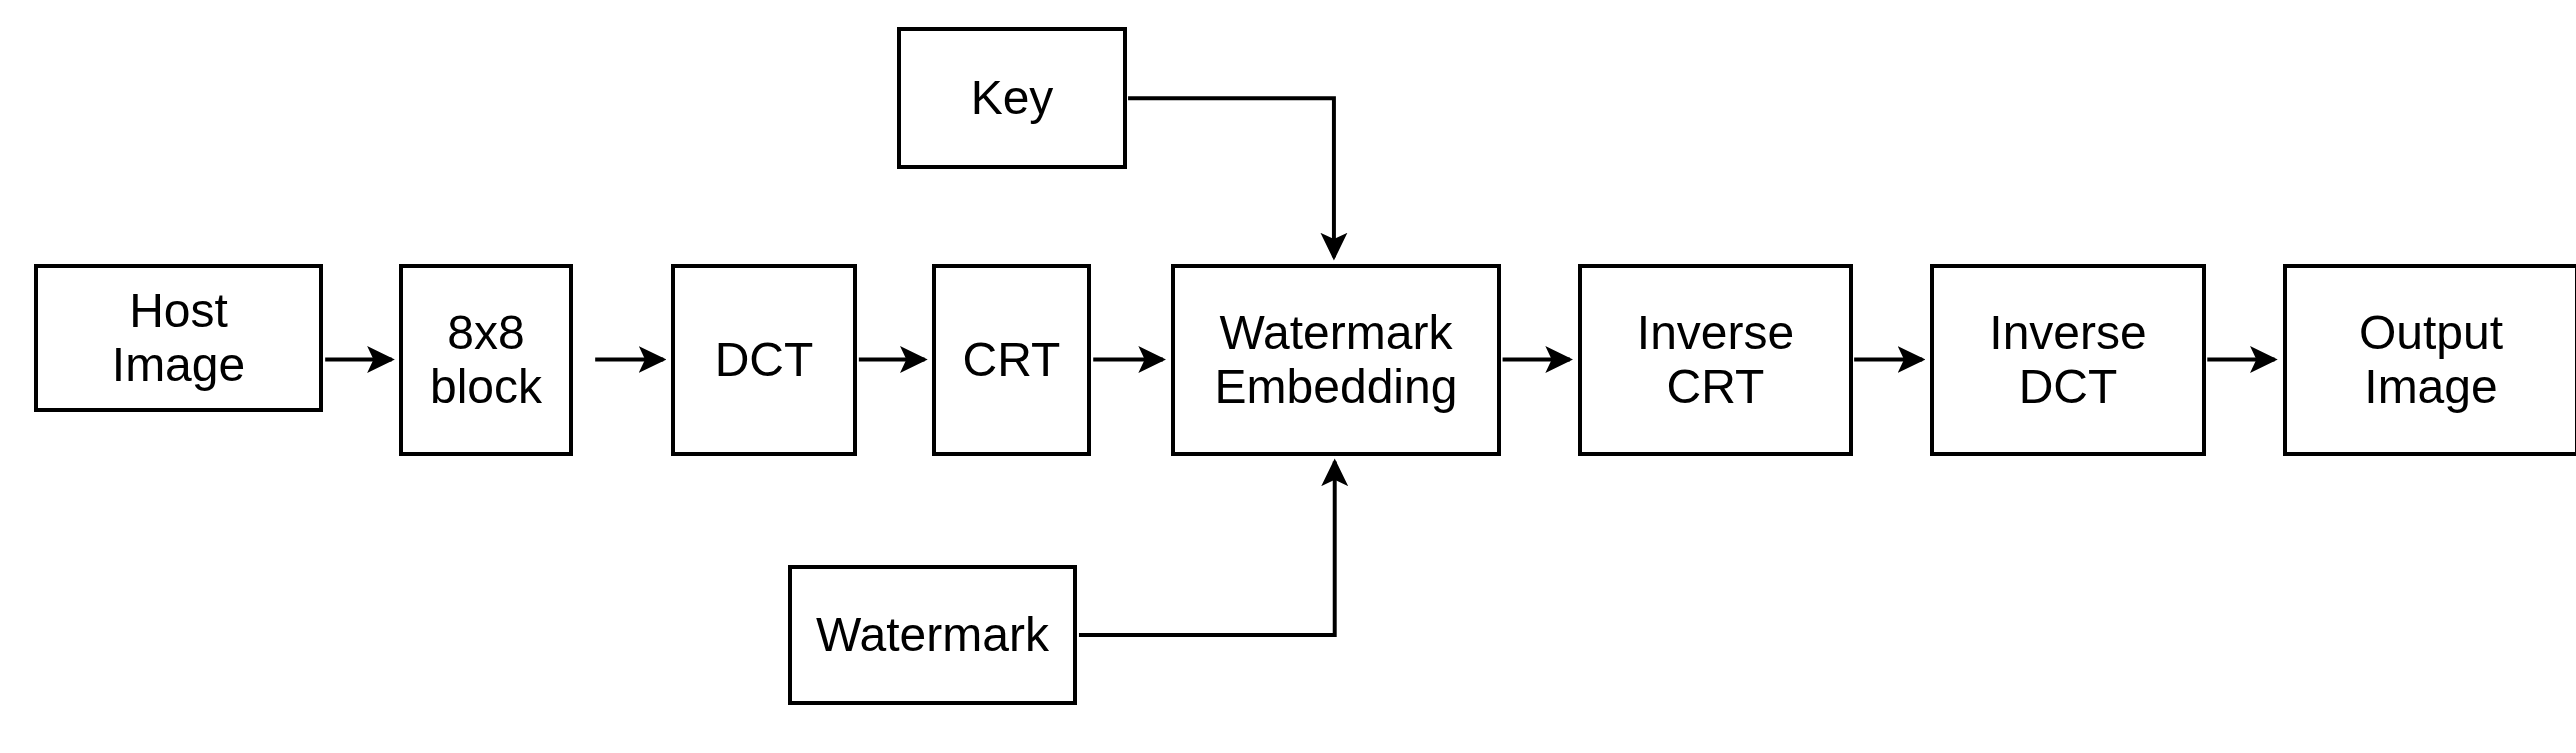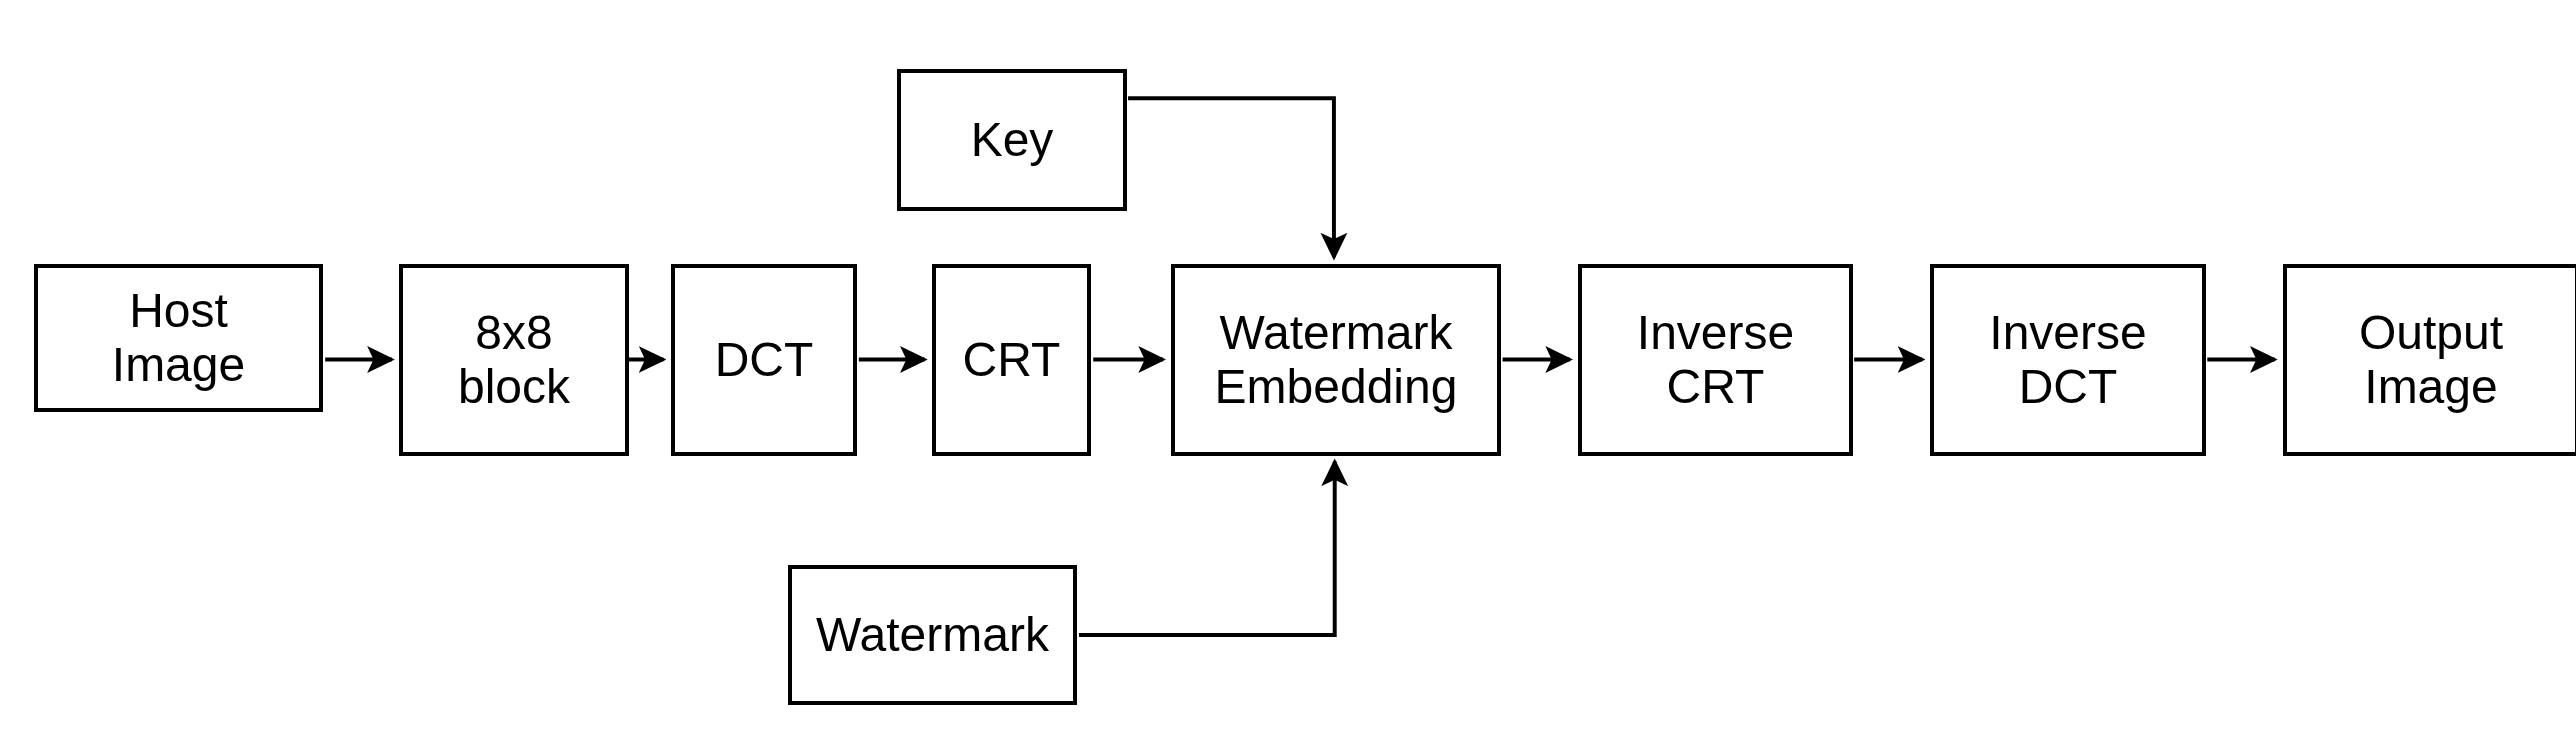--- a/index.html
+++ b/index.html
@@ -69,21 +69,21 @@
     <path d="M1424,124 L1684,124 L1684,325" stroke="#000000" stroke-width="5" fill="none" marker-end="url(#arrowhead)"></path>
 
     <path d="M1362,802 L1685,802 L1685,583" stroke="#000000" stroke-width="5" fill="none" marker-end="url(#arrowhead)"></path>
   </svg>
 
   <div class="node-box" style="left:34px; top:264px; width:289px; height:148px;">
     <span class="node-label">Host
 Image</span>
   </div>
 
-  <div class="node-box" style="left:399px; top:264px; width:230px; height:192px;">
+  <div class="node-box" style="left:399px; top:264px; width:174px; height:192px;">
     <span class="node-label">8x8
 block</span>
   </div>
 
   <div class="node-box" style="left:671px; top:264px; width:186px; height:192px;">
     <span class="node-label">DCT</span>
   </div>
 
   <div class="node-box" style="left:932px; top:264px; width:159px; height:192px;">
     <span class="node-label">CRT</span>
@@ -102,21 +102,21 @@
   <div class="node-box" style="left:1930px; top:264px; width:276px; height:192px;">
     <span class="node-label">Inverse
 DCT</span>
   </div>
 
   <div class="node-box" style="left:2283px; top:264px; width:296px; height:192px;">
     <span class="node-label">Output
 Image</span>
   </div>
 
-  <div class="node-box" style="left:897px; top:27px; width:230px; height:142px;margin-top:42px;">
+  <div class="node-box" style="left:897px; top:27px; width:230px; height:142px;">
     <span class="node-label">Key</span>
   </div>
 
   <div class="node-box" style="left:788px; top:565px; width:289px; height:140px;">
     <span class="node-label">Watermark</span>
   </div>
 
 </div>
 
 

